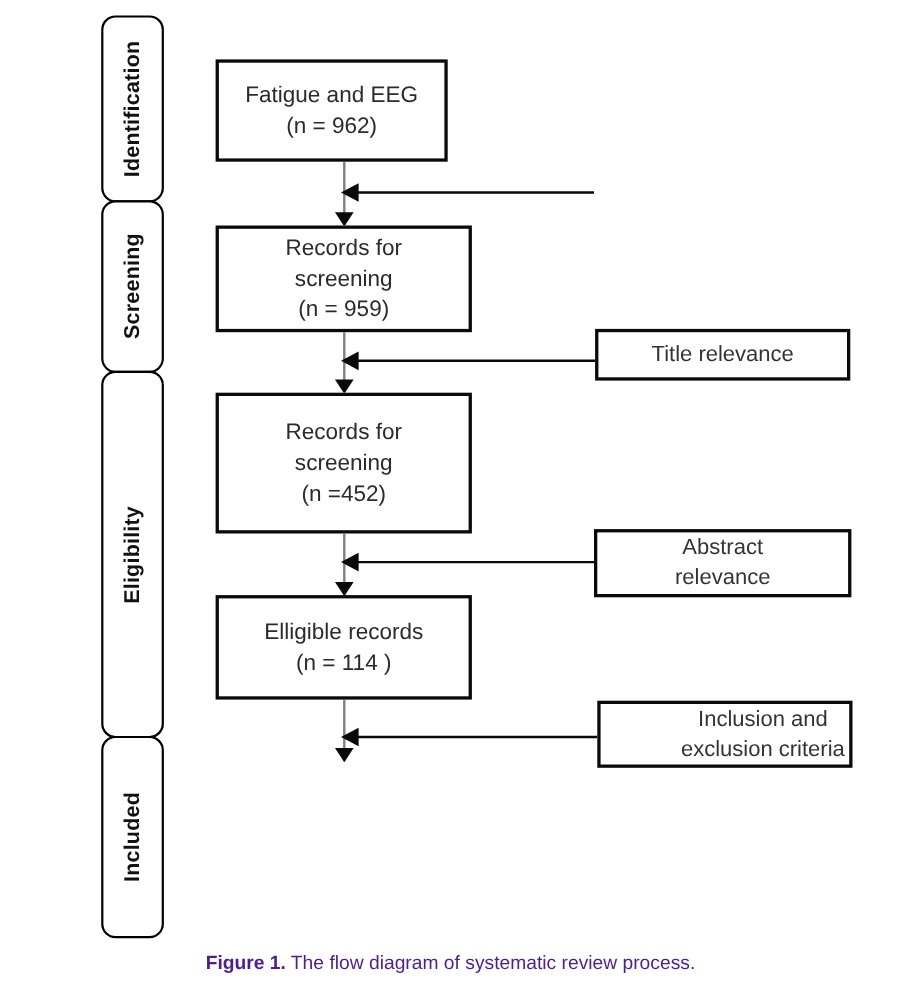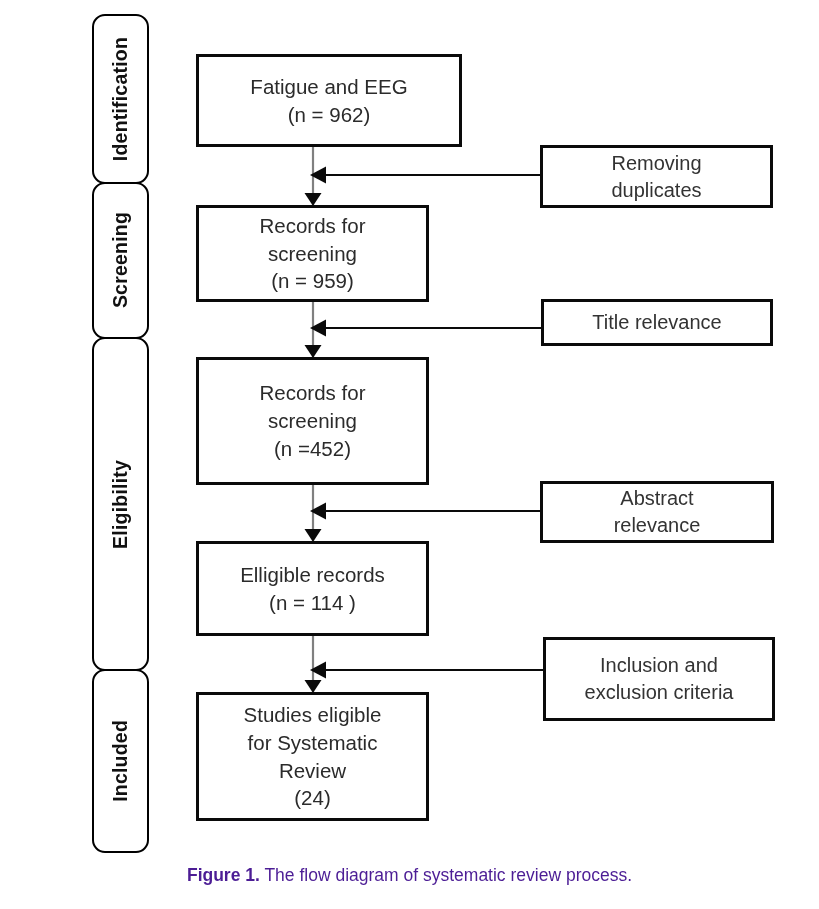--- a/index.html
+++ b/index.html
@@ -149,57 +149,47 @@
       <line x1="540" y1="175" x2="323" y2="175" stroke="#0a0a0a" stroke-width="2.2"></line>
       <polygon points="310,175 326,166.5 326,183.5" fill="#0a0a0a"></polygon>
       <line x1="541" y1="328" x2="323" y2="328" stroke="#0a0a0a" stroke-width="2.2"></line>
       <polygon points="310,328 326,319.5 326,336.5" fill="#0a0a0a"></polygon>
       <line x1="540" y1="511" x2="323" y2="511" stroke="#0a0a0a" stroke-width="2.2"></line>
       <polygon points="310,511 326,502.5 326,519.5" fill="#0a0a0a"></polygon>
       <line x1="543" y1="670" x2="323" y2="670" stroke="#0a0a0a" stroke-width="2.2"></line>
       <polygon points="310,670 326,661.5 326,678.5" fill="#0a0a0a"></polygon>
     </svg>
 
-  <div class="flow-box" style="left: 196px; top: 54px; width: 266px; height: 93px;">
+  <div class="flow-box" style="left: 196px; top: 54px; width: 211px; height: 93px;">
     <span class="flow-text">Fatigue and EEG
 (n = 962)</span>
   </div>
   <div class="flow-box" style="left: 196px; top: 205px; width: 233px; height: 97px;">
     <span class="flow-text">Records for
 screening
 (n = 959)</span>
   </div>
   <div class="flow-box" style="left: 196px; top: 357px; width: 233px; height: 128px;">
     <span class="flow-text">Records for
 screening
 (n =452)</span>
   </div>
   <div class="flow-box" style="left: 196px; top: 541px; width: 233px; height: 95px;">
     <span class="flow-text">Elligible records
 (n =  114 )</span>
   </div>
-  <div class="flow-box" style="left: 196px; top: 692px; width: 233px; height: 129px;">
-    <span class="flow-text">Studies eligible
-for Systematic
-Review
-(24)</span>
-  </div>
 
-  <div class="side-box" style="left: 540px; top: 145px; width: 233px; height: 63px;">
-    <span class="side-text">Removing
-duplicates</span>
-  </div>
   <div class="side-box" style="left: 541px; top: 299px; width: 232px; height: 47px;">
     <span class="side-text">Title relevance</span>
   </div>
   <div class="side-box" style="left: 540px; top: 481px; width: 234px; height: 62px;">
     <span class="side-text">Abstract
 relevance</span>
   </div>
-  <div class="side-box" style="left: 543px; top: 637px; width: 232px; height: 84px;">
+  <div class="side-box" style="left: 543px; top: 637px; width: 232px; height: 61px; justify-content: flex-end;">
     <span class="side-text">Inclusion and
 exclusion criteria</span>
   </div>
 
   <div class="caption">
     <b>Figure 1.</b><span> The flow diagram of systematic review process.</span>
   </div>
 
 </div>
 

